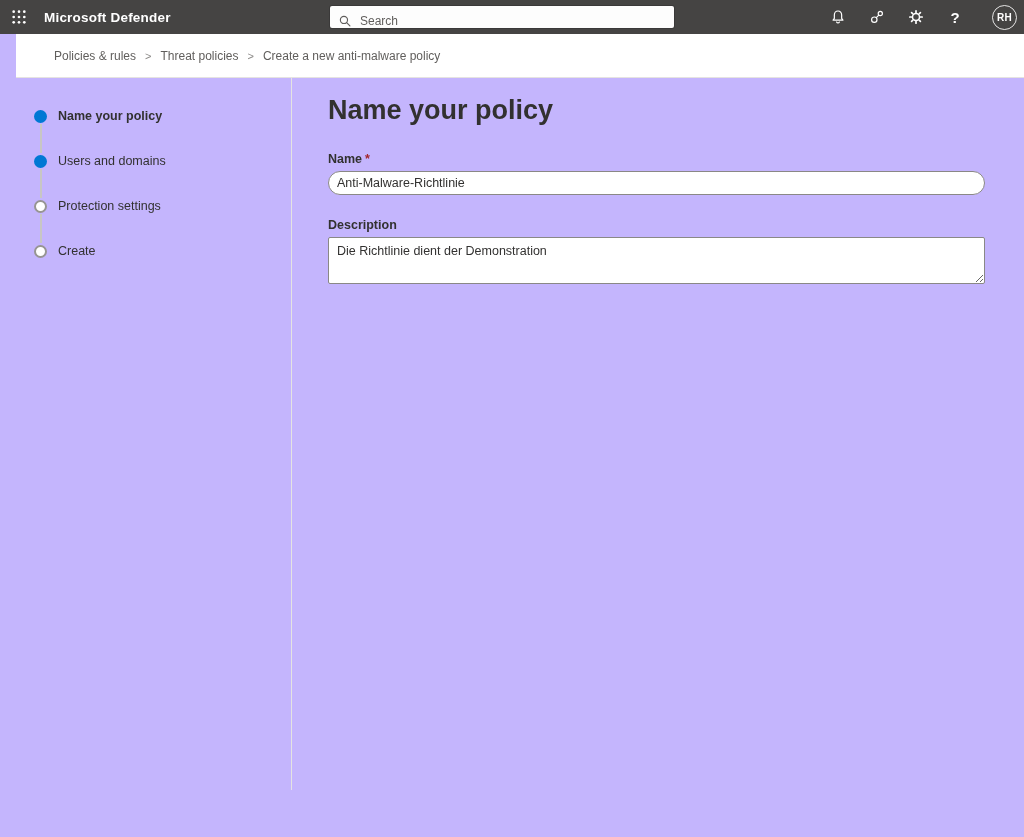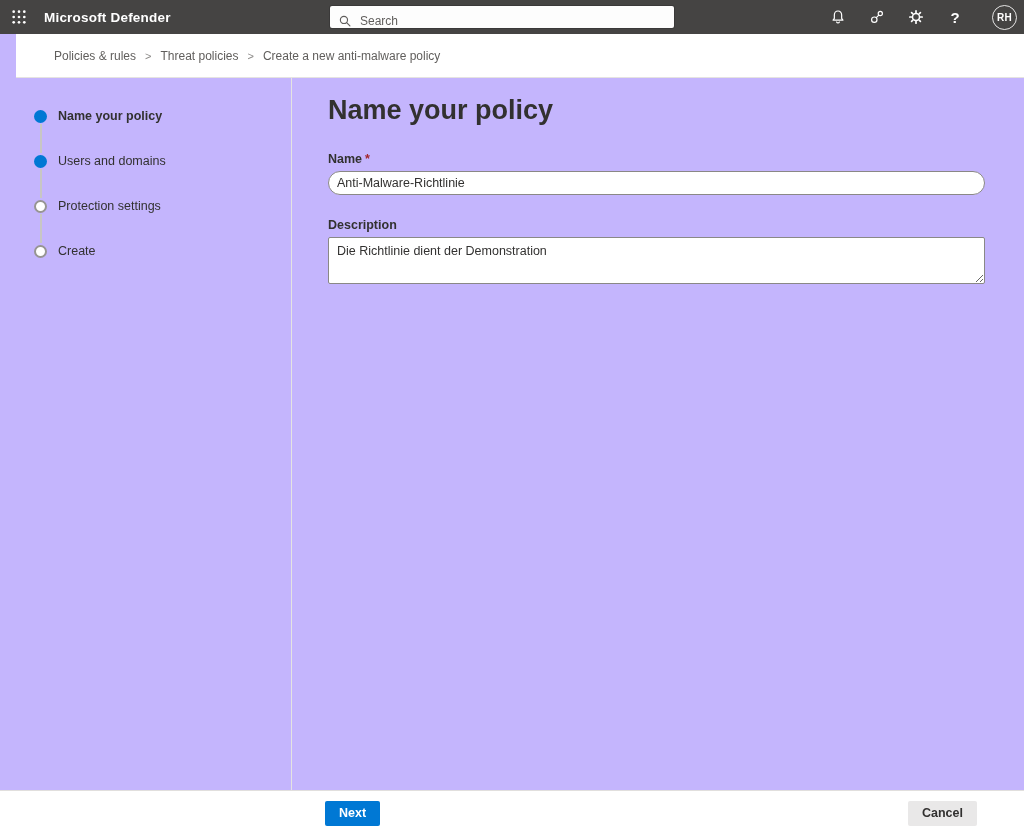--- a/index.html
+++ b/index.html
@@ -207,18 +207,14 @@
       <div class="field-label">
         <span>Name</span><span class="req">*</span>
       </div>
       <input type="text" class="text-input" value="Anti-Malware-Richtlinie" style="">
 
       <div class="field-label desc">Description</div>
       <textarea class="text-area" style="">Die Richtlinie dient der Demonstration</textarea>
     </main>
   </div>
 
-  <footer class="footer">
-    <button class="btn btn-primary">Next</button>
-    <button class="btn btn-default">Cancel</button>
-  </footer>
 
 </div>
 
 </body></html>

